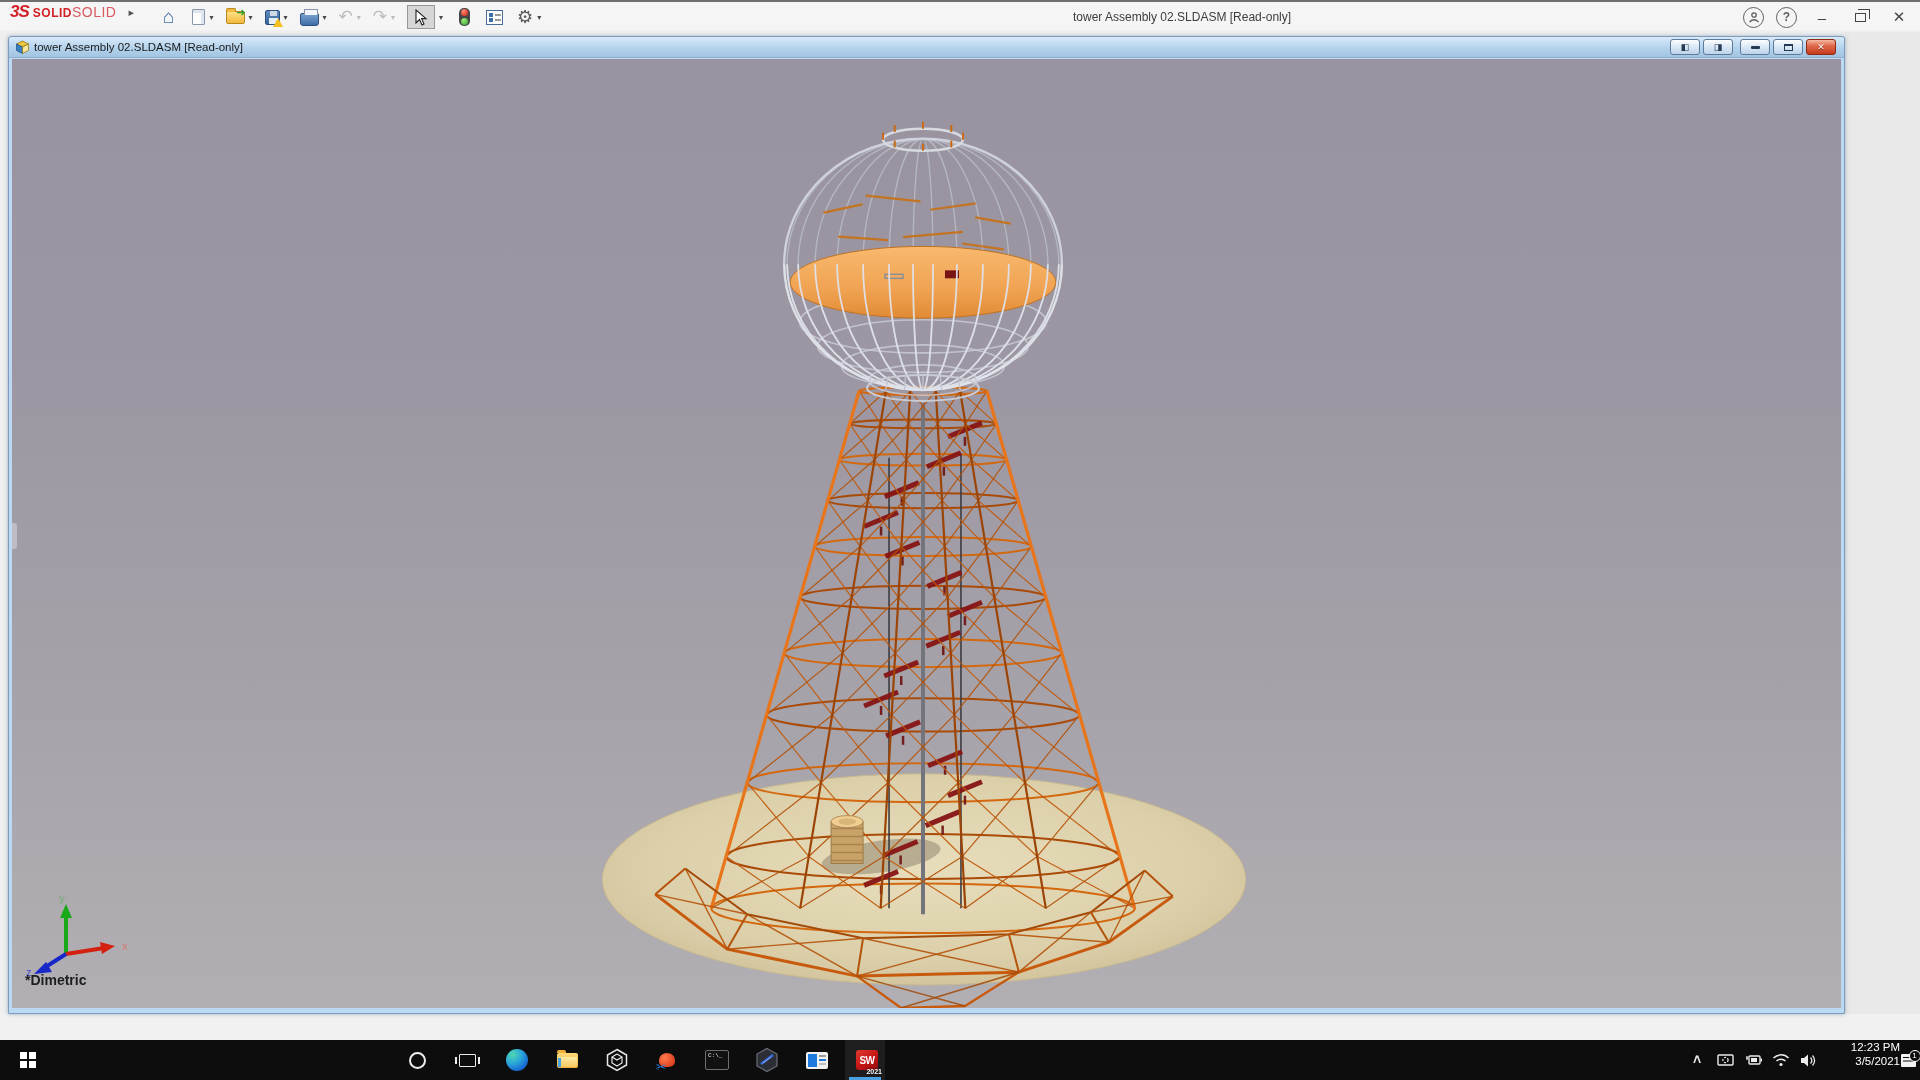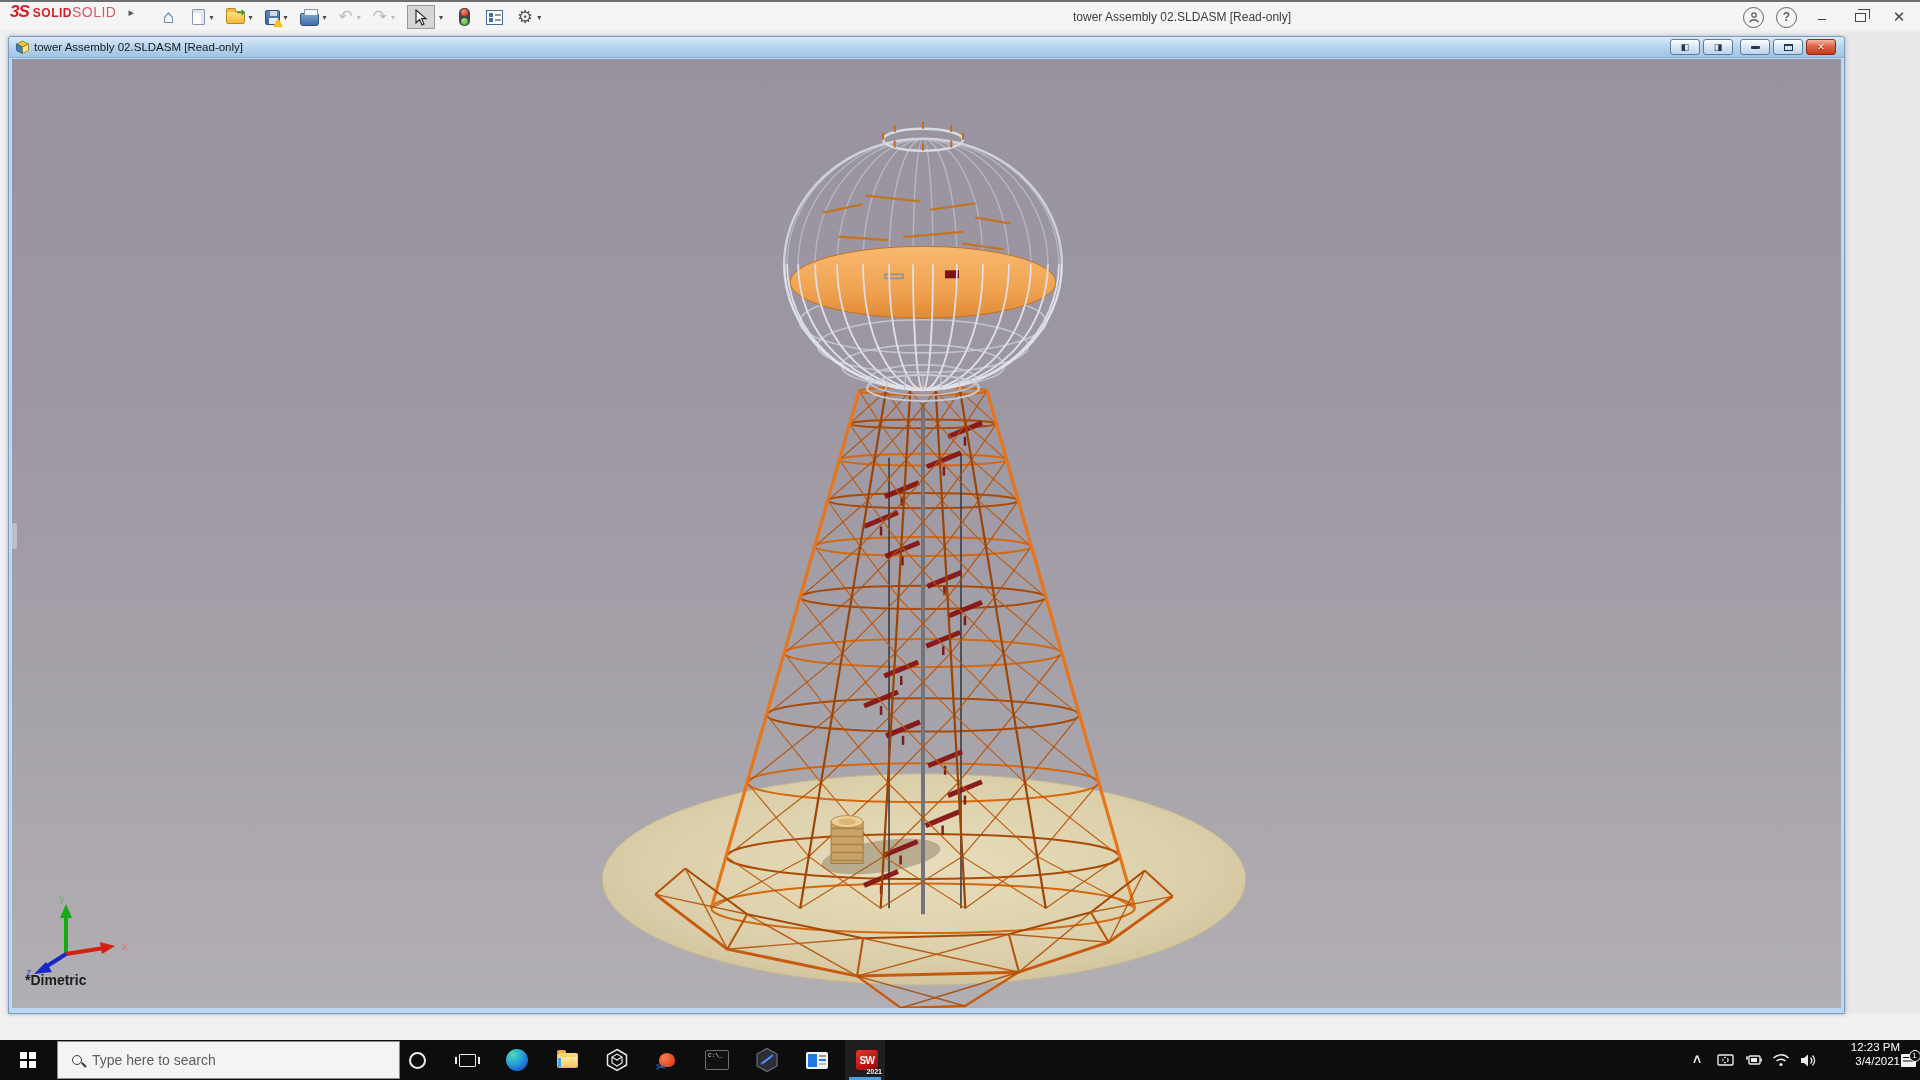--- a/index.html
+++ b/index.html
@@ -534,24 +534,20 @@
 
 <div class="taskbar">
   <div class="start-btn">
     <span class="win-logo">
         <span></span>
         <span></span>
         <span></span>
         <span></span>
       </span>
   </div>
-  <div class="search-box">
-    <span class="mag"></span>
-    <input type="text" placeholder="Type here to search" style="">
-  </div>
 
   <div class="tb-icon" style="left:395px">
       <span class="cortana-ring"></span>
     </div>
   <div class="tb-icon" style="left:445px">
       <span class="taskview"></span>
     </div>
   <div class="tb-icon" style="left:495px">
       <span class="edge-ball"></span>
     </div>
@@ -621,20 +617,20 @@
   </div>
   <div class="tray-icon" style="left:1796px">
     <svg width="18" height="15" viewBox="0 0 18 15">
       <polygon points="1,5 4,5 8,1.5 8,13.5 4,10 1,10" fill="#ececec"></polygon>
       <path d="M10.5 4.5 A4.5 4.5 0 0 1 10.5 10.5" fill="none" stroke="#ececec" stroke-width="1.3"></path>
       <path d="M12.5 2.5 A7 7 0 0 1 12.5 12.5" fill="none" stroke="#ececec" stroke-width="1.3"></path>
     </svg>
   </div>
   <div class="clock">
     <span>12:23 PM</span>
-    <span>3/4/2021</span>
+    <span>3/5/2021</span>
   </div>
   <div class="action-center">
     <span class="ac-box">
       <span class="ac-badge">1</span>
     </span>
   </div>
 </div>
 
 </body></html>

